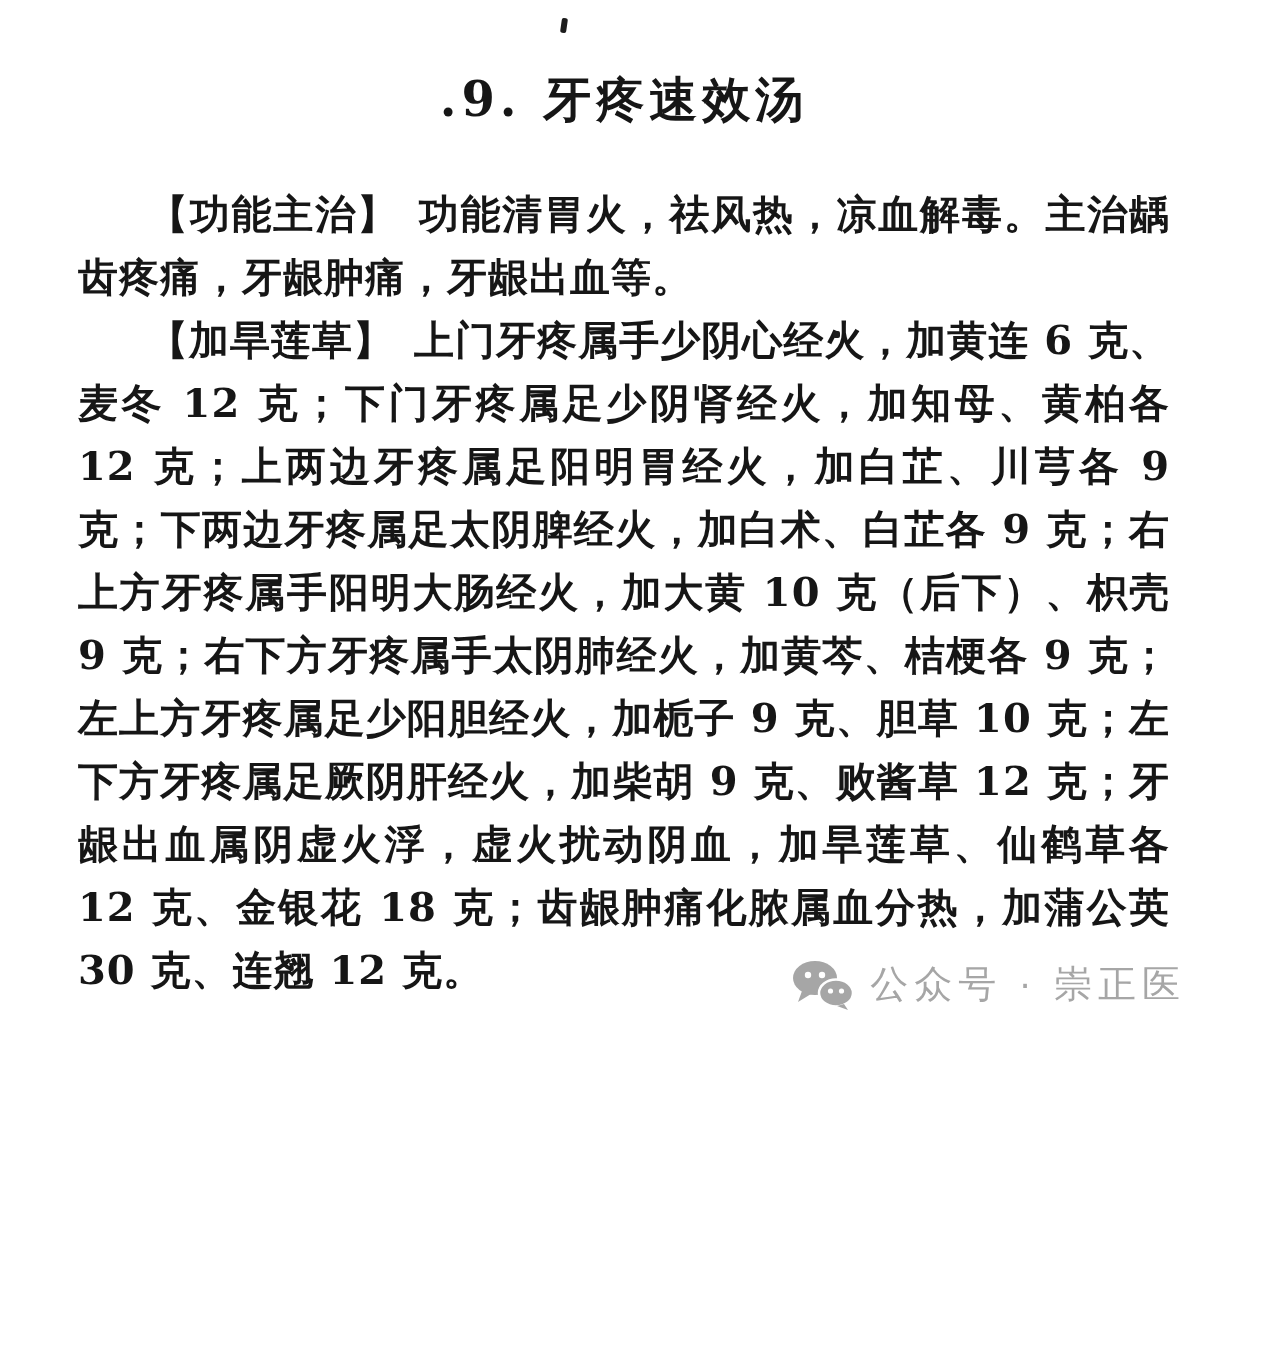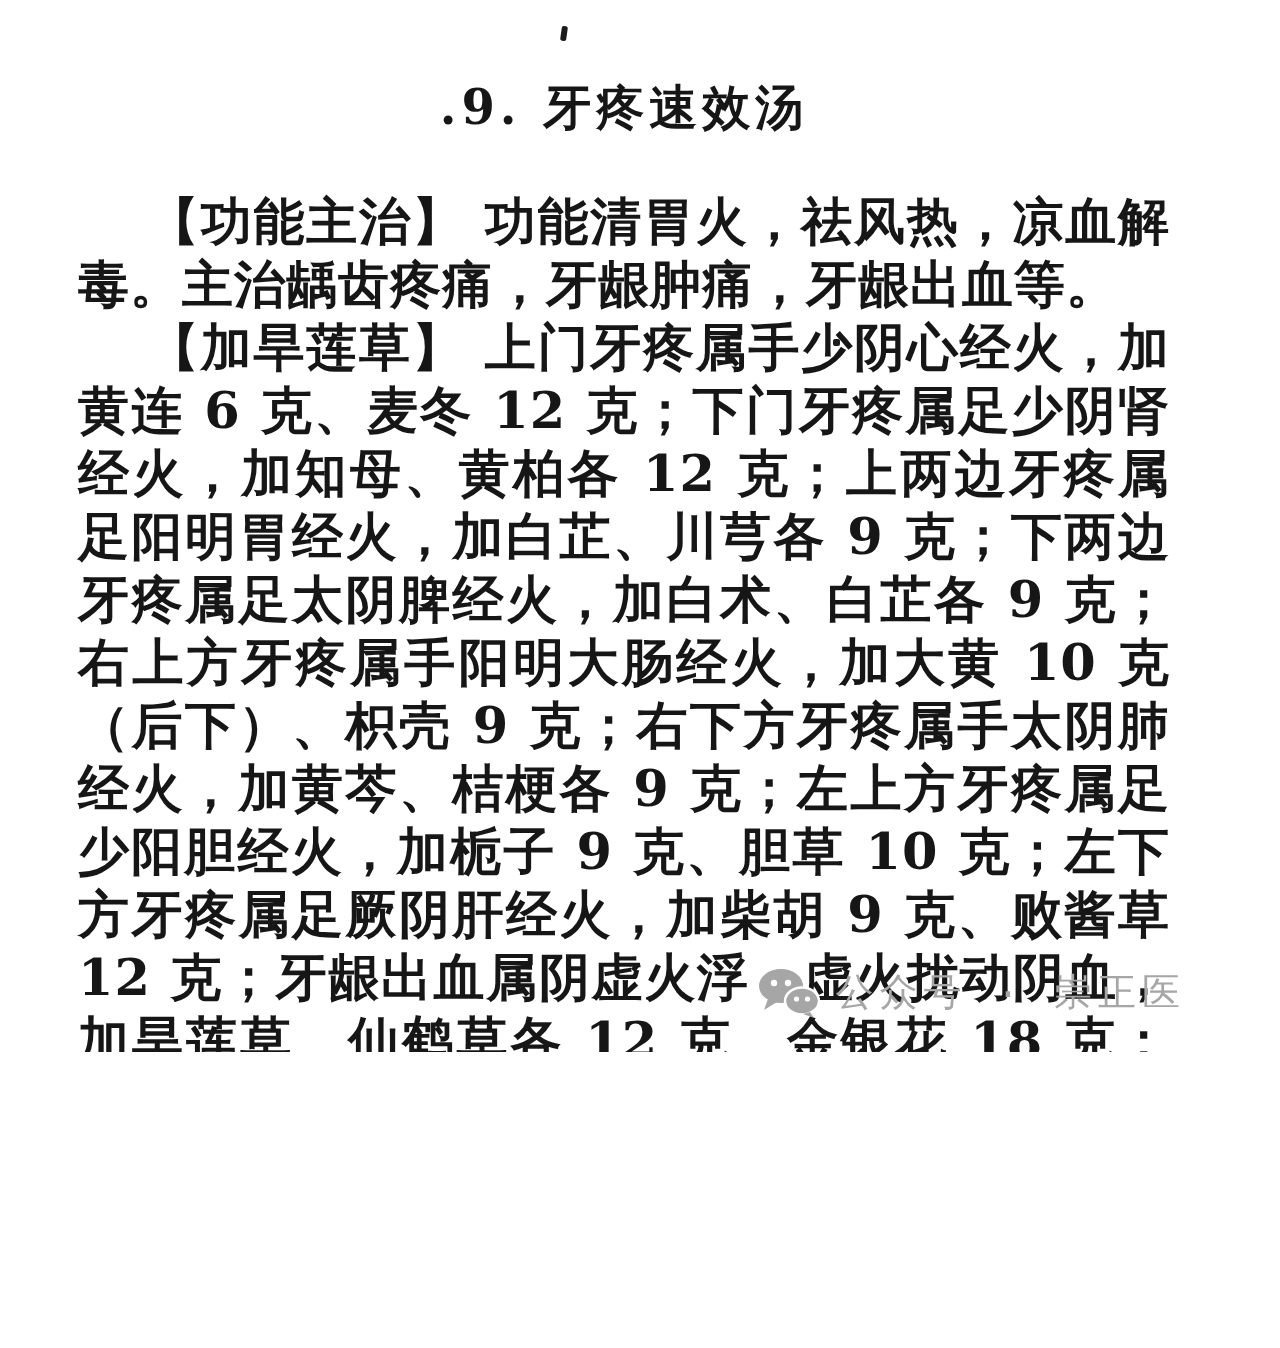--- a/index.html
+++ b/index.html
@@ -4,53 +4,52 @@
 <style>
   html, body { margin: 0; padding: 0; background: #ffffff; }
   .page {
     position: relative;
     width: 1280px;
     height: 1044px;
     background: #ffffff;
     color: #161616;
     font-family: "DejaVu Serif", "Liberation Serif", serif;
     overflow: hidden;
-    margin-top: 8px;
   }
   .title {
     margin: 68px 110px 50px 78px;
     font-size: 48px;
     font-weight: bold;
     text-align: center;
     letter-spacing: 5px;
     white-space: nowrap;
   }
   .body-text {
     margin: 0 110px 0 78px;
-    font-size: 51px;
+    font-size: 40px;
     font-weight: bold;
     line-height: 63px;
     text-align: justify;
     letter-spacing: 1px;
   }
   .para { margin: 0; text-indent: 70px; }
   .sec-label { margin-right: 20px; }
   .speck { position: absolute; background: #1c1c1c; border-radius: 2px; }
   .speck-1 { left: 561px; top: 18px; width: 6px; height: 15px; transform: rotate(8deg); }
   .speck-2 { left: 833px; top: 331px; width: 7px; height: 7px; }
   .speck-3 { left: 628px; top: 1159px; width: 8px; height: 7px; }
   .watermark {
     position: absolute;
     right: 94px;
     bottom: 34px;
     display: flex;
     align-items: center;
     gap: 16px;
     color: #a6a6a6;
-    font-family: Liberation Mono, monospace;
+    font-family: Liberation Sans, sans-serif;
     font-size: 38px;
     letter-spacing: 6px;
     white-space: nowrap;
   }
   .wicon { display: inline-flex; width: 62px; height: 50px; }
 </style>
 </head>
 <body>
 
 <div class="page">

